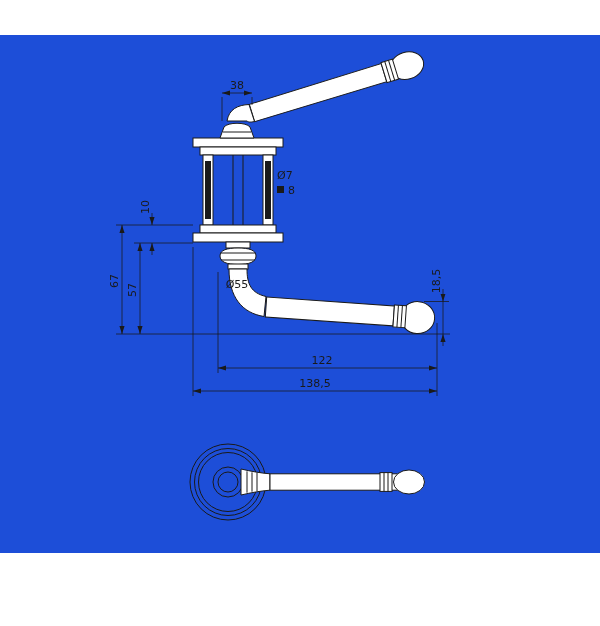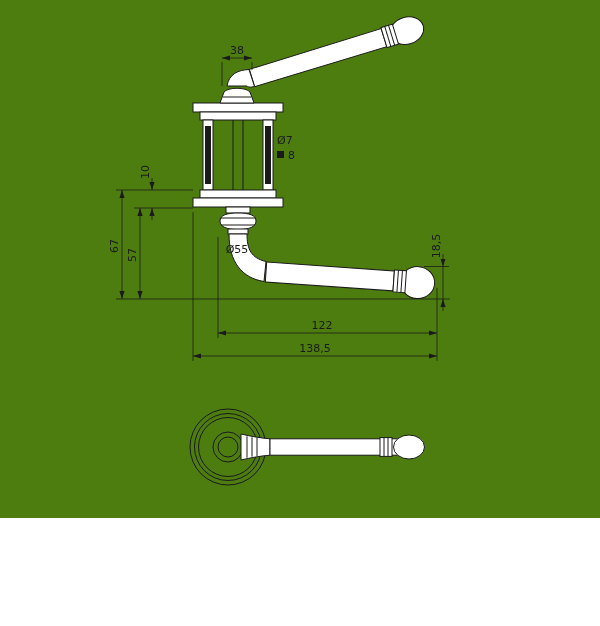--- a/index.html
+++ b/index.html
@@ -1,22 +1,23 @@
 <!DOCTYPE html>
 <html style="--ink: #1a1a1a;"><head>
 <meta charset="utf-8">
 <style>
   :root { --ink: #1a1a1a; }
   html, body { margin: 0; padding: 0; background: #ffffff; }
   .canvas {
     position: relative;
     width: 600px;
     height: 518px;
-    background: #4d7c0f;
+    background: #1d4ed8;
     overflow: hidden;
+    margin-top: 35px;
   }
   svg { display: block; }
   svg text.lbl {
     font-family: "DejaVu Sans", "Liberation Sans", sans-serif;
     font-size: 11px;
     fill: var(--ink);
   }
   .p   { fill: #ffffff; stroke: var(--ink); stroke-width: 1; }   
   .ln  { fill: none;    stroke: var(--ink); stroke-width: 1; }   
   .dim { fill: none;    stroke: var(--ink); stroke-width: 0.75;} 

